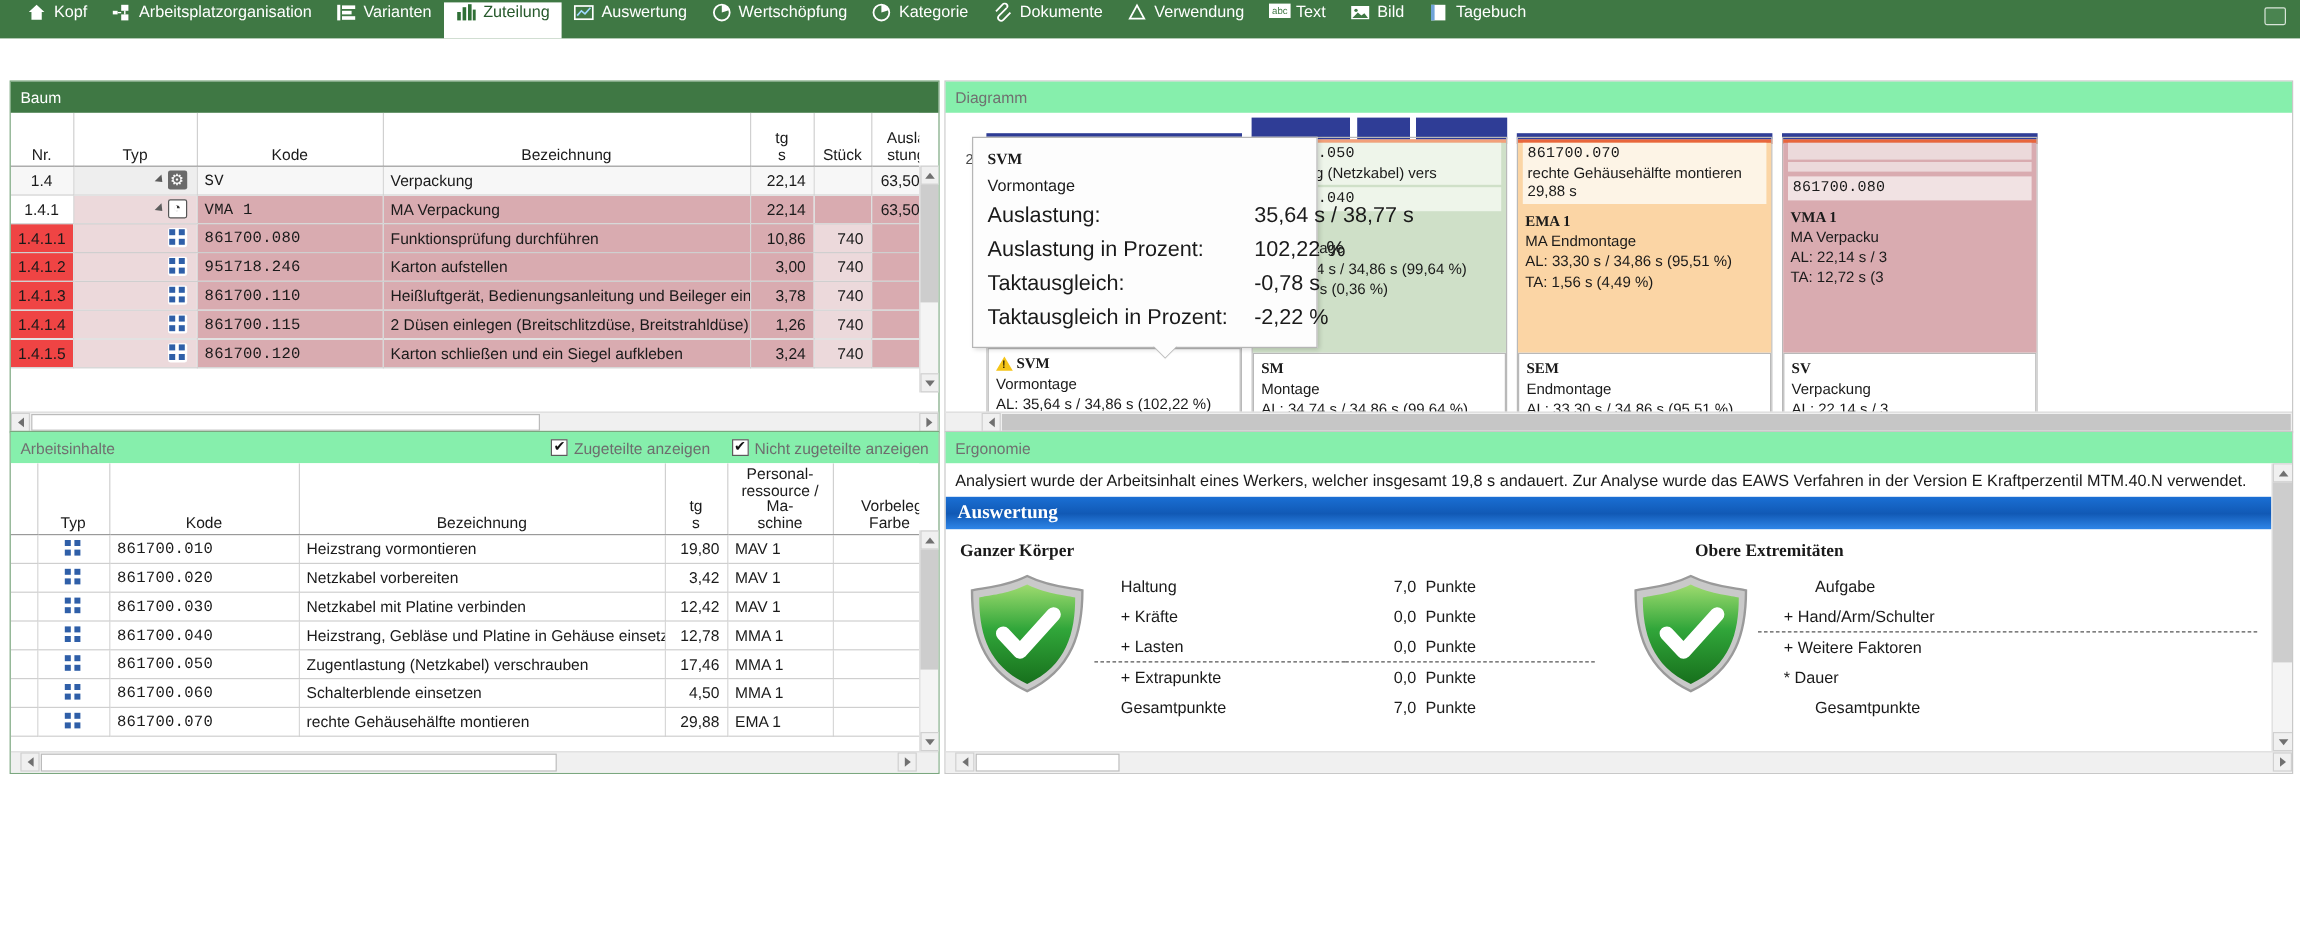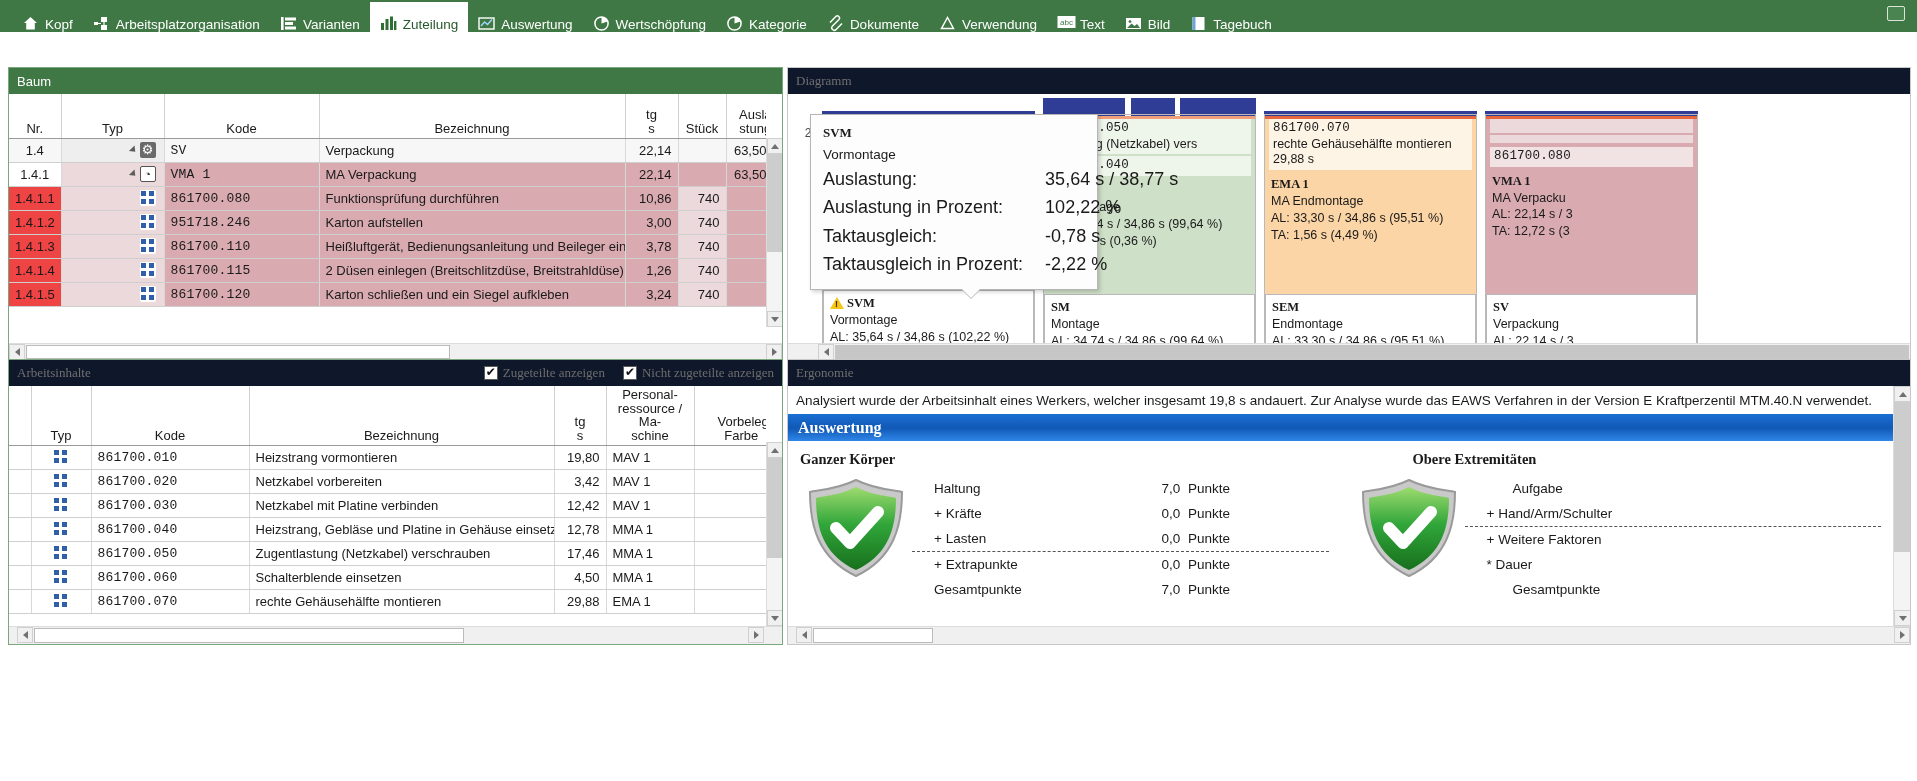--- a/index.html
+++ b/index.html
@@ -29,21 +29,21 @@
   .tb-icon i:nth-child(2){ width:10px;}
   .tb-icon i:nth-child(3){ width:14px;}
 
   
   .ribbon {
     height: 32px; background: #3f7844;
     display: flex; align-items: flex-end; padding-left: 12px;
     position: relative;
   }
   .rtab {
-    display: flex; align-items: flex-end; gap: 6px;
+    display: flex; align-items: flex-start; gap: 6px;
     height: 30px; padding: 0 10px; color: #ffffff;
     font-size: 13.5px; cursor: default; white-space: nowrap;
   }
   .rtab.active { background: #ffffff; color: #26592b; }
   .rtab .ric { width: 17px; height: 17px; display: inline-block; flex: 0 0 17px; position: relative; }
   .ribbon-right {
     position: absolute; right: 8px; bottom: 4px;
     width: 22px; height: 22px;
   }
   .ribbon-right .sp {
@@ -53,21 +53,21 @@
 
   
   .workspace { position: absolute; top: 65px; left: 0; width: 1917px; height: 716px; background: #fff; }
 
   .panel { position: absolute; border: 1px solid #c8c8c8; background: #fff; }
   .panel-header {
     height: 26px; display: flex; align-items: center;
     padding: 0 8px; font-size: 13px; color: #ffffff;
   }
   .panel-header.green { background: #3f7844; }
-  .panel-header.grey { background: #0f172a; color: #707070; font-family: Liberation Serif, serif; }
+  .panel-header.grey { background: #86efac; color: #707070; }
   .panel-body { position: absolute; top: 26px; left: 0; right: 0; bottom: 0; overflow: hidden; }
 
   
   table.grid { border-collapse: collapse; width: 100%; table-layout: fixed; }
   table.grid th {
     font-weight: normal; font-size: 13px; color: #1a1a1a;
     background: #ffffff; border-right: 1px solid #d0d0d0; border-bottom: 1px solid #9a9a9a;
     vertical-align: bottom; padding: 2px 4px; line-height: 1.05; text-align: center;
   }
   table.grid td {

